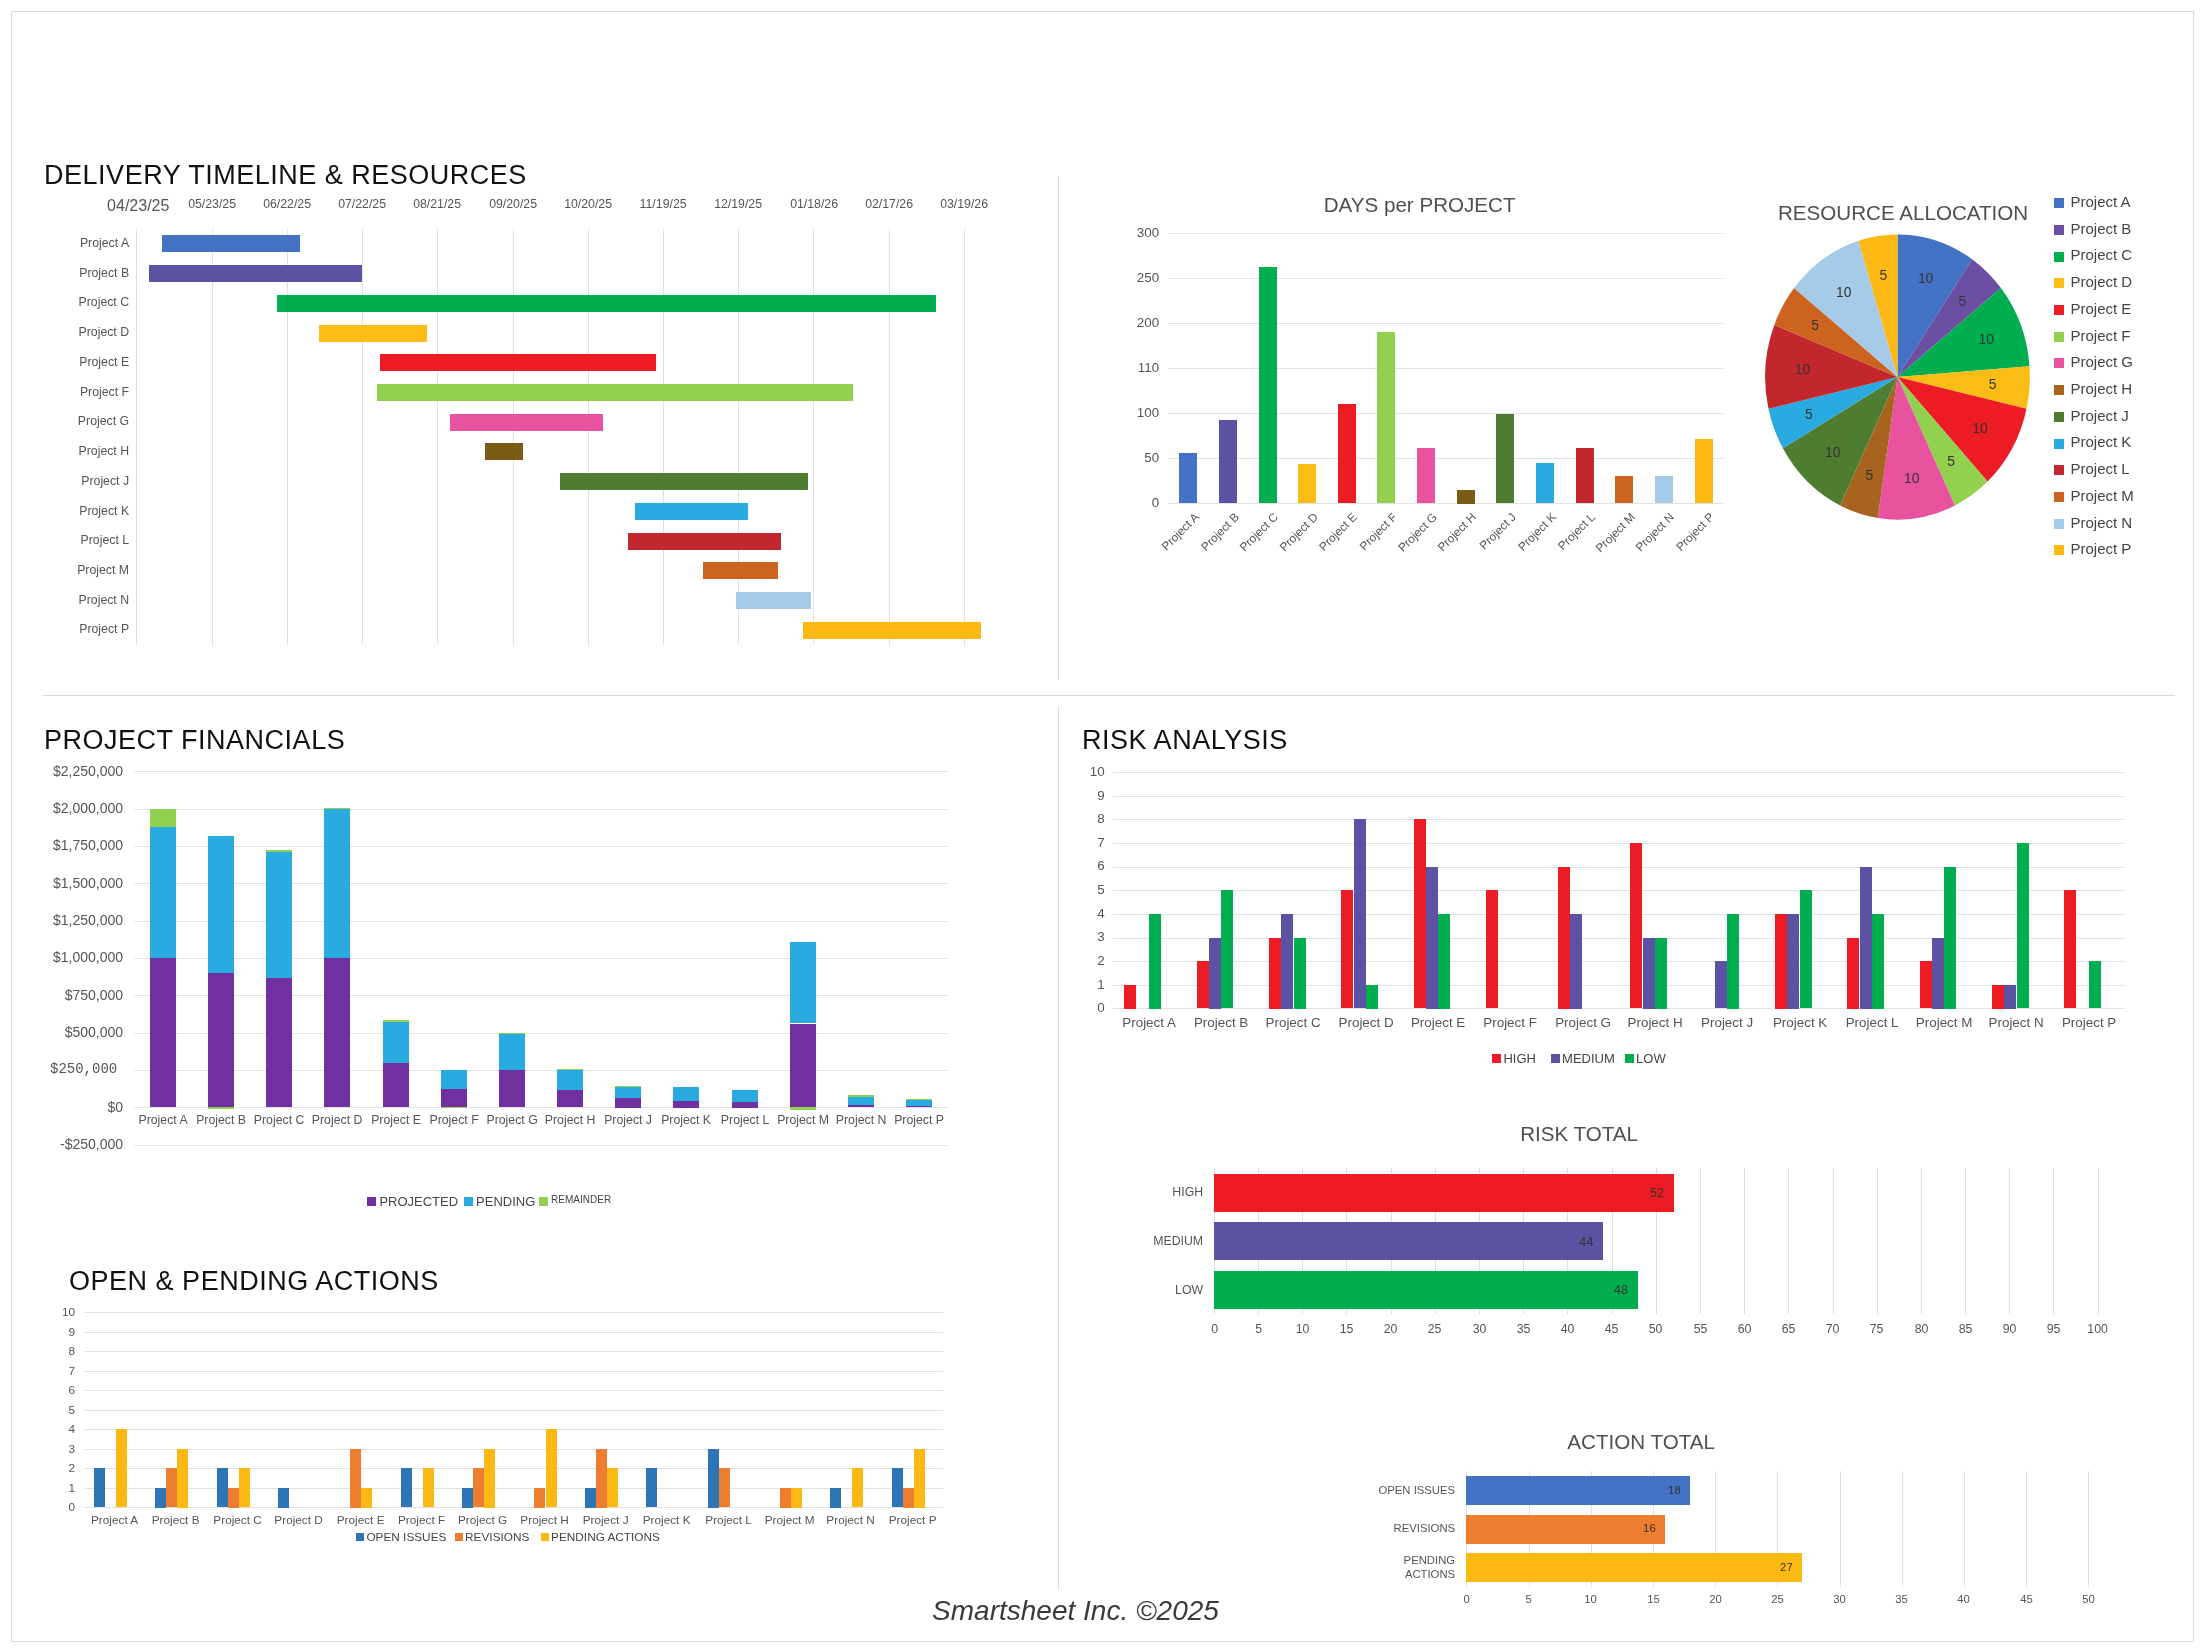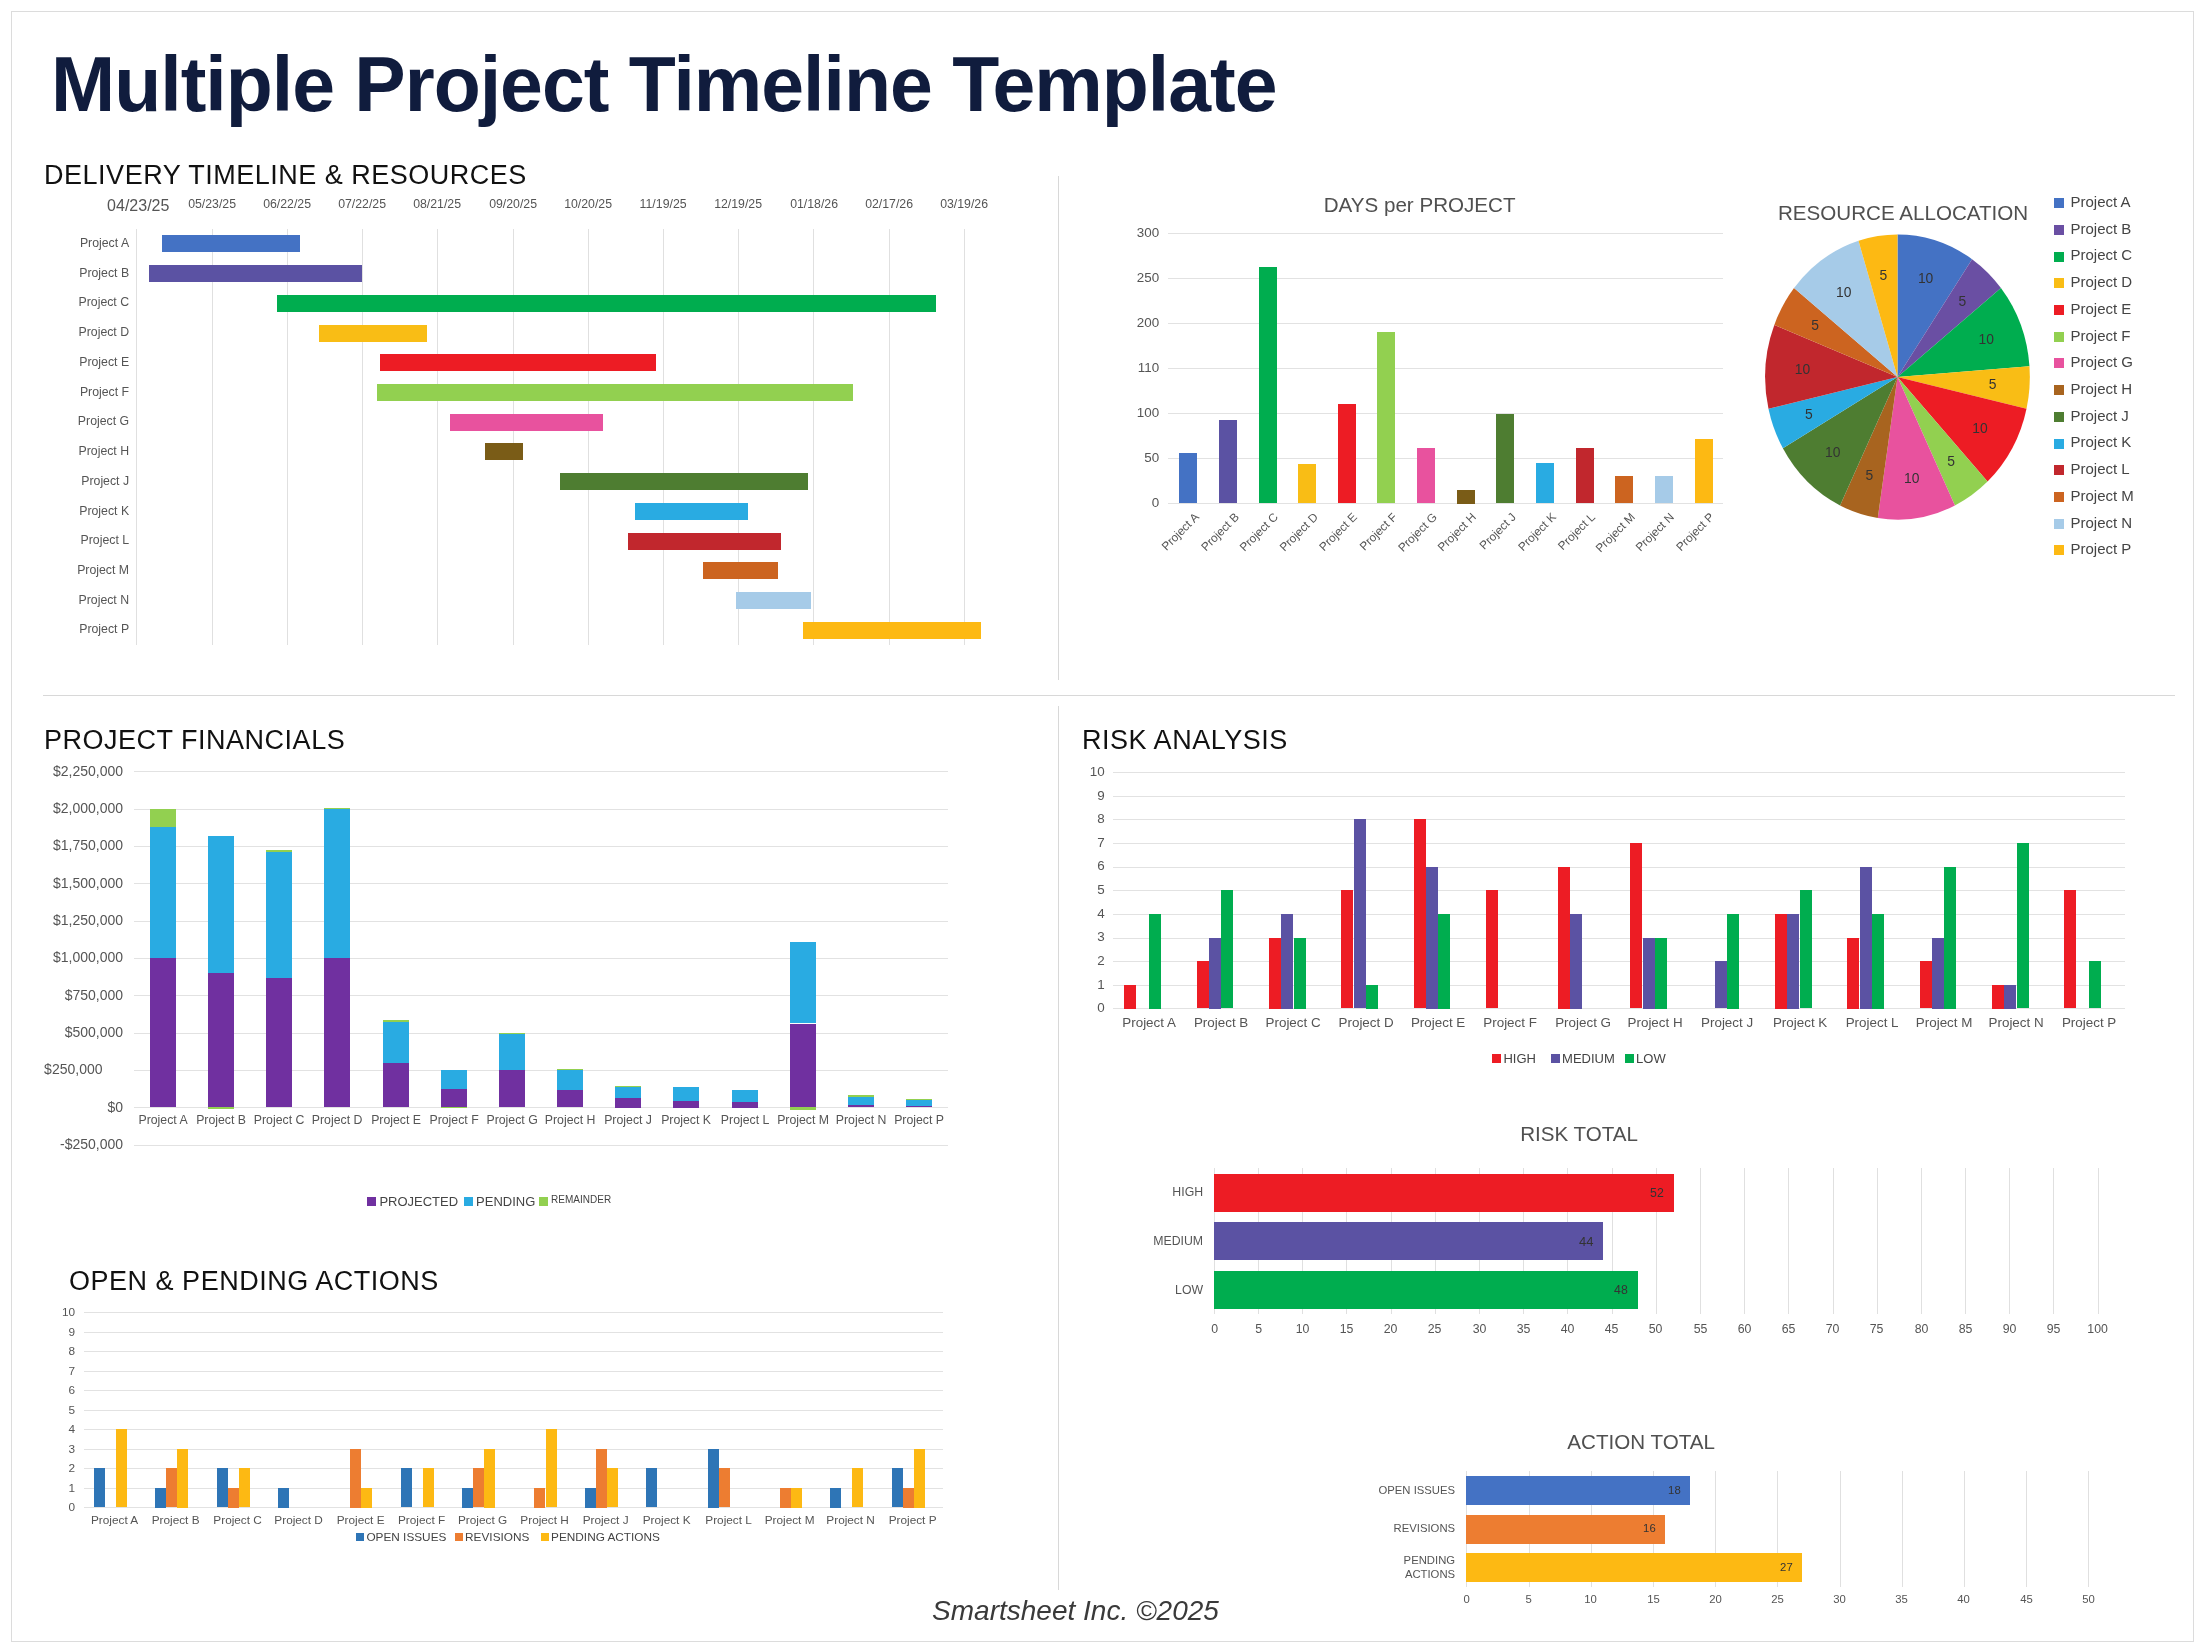--- a/index.html
+++ b/index.html
@@ -25,21 +25,20 @@
   .lg-sw{position:absolute;width:10.3px;height:10.3px;}
   .footer{position:absolute;font-size:28px;font-style:italic;color:#3a3a3a;white-space:nowrap;}
   .vallbl{position:absolute;font-size:12.3px;color:#333;}
 </style>
 </head>
 <body>
 
 <div id="page">
 <div id="sheet">
 
-  <div class="ttl">Multiple Project Timeline Template</div>
 
   <div class="sect-h" style="left:32px;top:148px;">DELIVERY TIMELINE &amp; RESOURCES</div>
   <div id="gantt" class="panel" style="left:32px;top:185px;width:920px;height:452px;">
         <div class="axlbl" style="left:63px;top:0px;width:60px;text-align:center;font-size:16px;">04/23/25</div>
         <div class="vgrid" style="left:92px;top:32px;height:416px;"></div>
         <div class="axlbl" style="left:138px;top:0px;width:60px;text-align:center;font-size:12.3px;">05/23/25</div>
         <div class="vgrid" style="left:168px;top:32px;height:416px;"></div>
         <div class="axlbl" style="left:213px;top:0px;width:60px;text-align:center;font-size:12.3px;">06/22/25</div>
         <div class="vgrid" style="left:243px;top:32px;height:416px;"></div>
         <div class="axlbl" style="left:288px;top:0px;width:60px;text-align:center;font-size:12.3px;">07/22/25</div>
@@ -202,21 +201,21 @@
         <div class="lg-item" style="left:16.4px;top:347px;font-size:15px;">Project P</div>
       </div>
 
   <div class="sect-h" style="left:32px;top:713px;">PROJECT FINANCIALS</div>
   <div id="fin" class="panel" style="left:32px;top:750px;width:904px;height:447px;">
         <div class="gridline" style="left:90px;top:383px;width:814px;height:0.5px;"></div>
         <div class="axlbl" style="left:0px;top:374px;width:79px;text-align:right;font-size:14px;">-$250,000</div>
         <div class="gridline" style="left:90px;top:345px;width:814px;height:0.5px;"></div>
         <div class="axlbl" style="left:0px;top:337px;width:79px;text-align:right;font-size:14px;">$0</div>
         <div class="gridline" style="left:90px;top:308px;width:814px;height:0.5px;"></div>
-        <div class="axlbl" style="left:0px;top:299px;width:79px;text-align:left;font-size:14px;">$250,000</div>
+        <div class="axlbl" style="left:0px;top:299px;width:79px;text-align:center;font-size:14px;font-family:Liberation Mono, monospace;">$250,000</div>
         <div class="gridline" style="left:90px;top:271px;width:814px;height:0.5px;"></div>
         <div class="axlbl" style="left:0px;top:262px;width:79px;text-align:right;font-size:14px;">$500,000</div>
         <div class="gridline" style="left:90px;top:233px;width:814px;height:0.5px;"></div>
         <div class="axlbl" style="left:0px;top:225px;width:79px;text-align:right;font-size:14px;">$750,000</div>
         <div class="gridline" style="left:90px;top:196px;width:814px;height:0.5px;"></div>
         <div class="axlbl" style="left:0px;top:187px;width:79px;text-align:right;font-size:14px;">$1,000,000</div>
         <div class="gridline" style="left:90px;top:159px;width:814px;height:0.5px;"></div>
         <div class="axlbl" style="left:0px;top:150px;width:79px;text-align:right;font-size:14px;">$1,250,000</div>
         <div class="gridline" style="left:90px;top:121px;width:814px;height:0.5px;"></div>
         <div class="axlbl" style="left:0px;top:113px;width:79px;text-align:right;font-size:14px;">$1,500,000</div>

